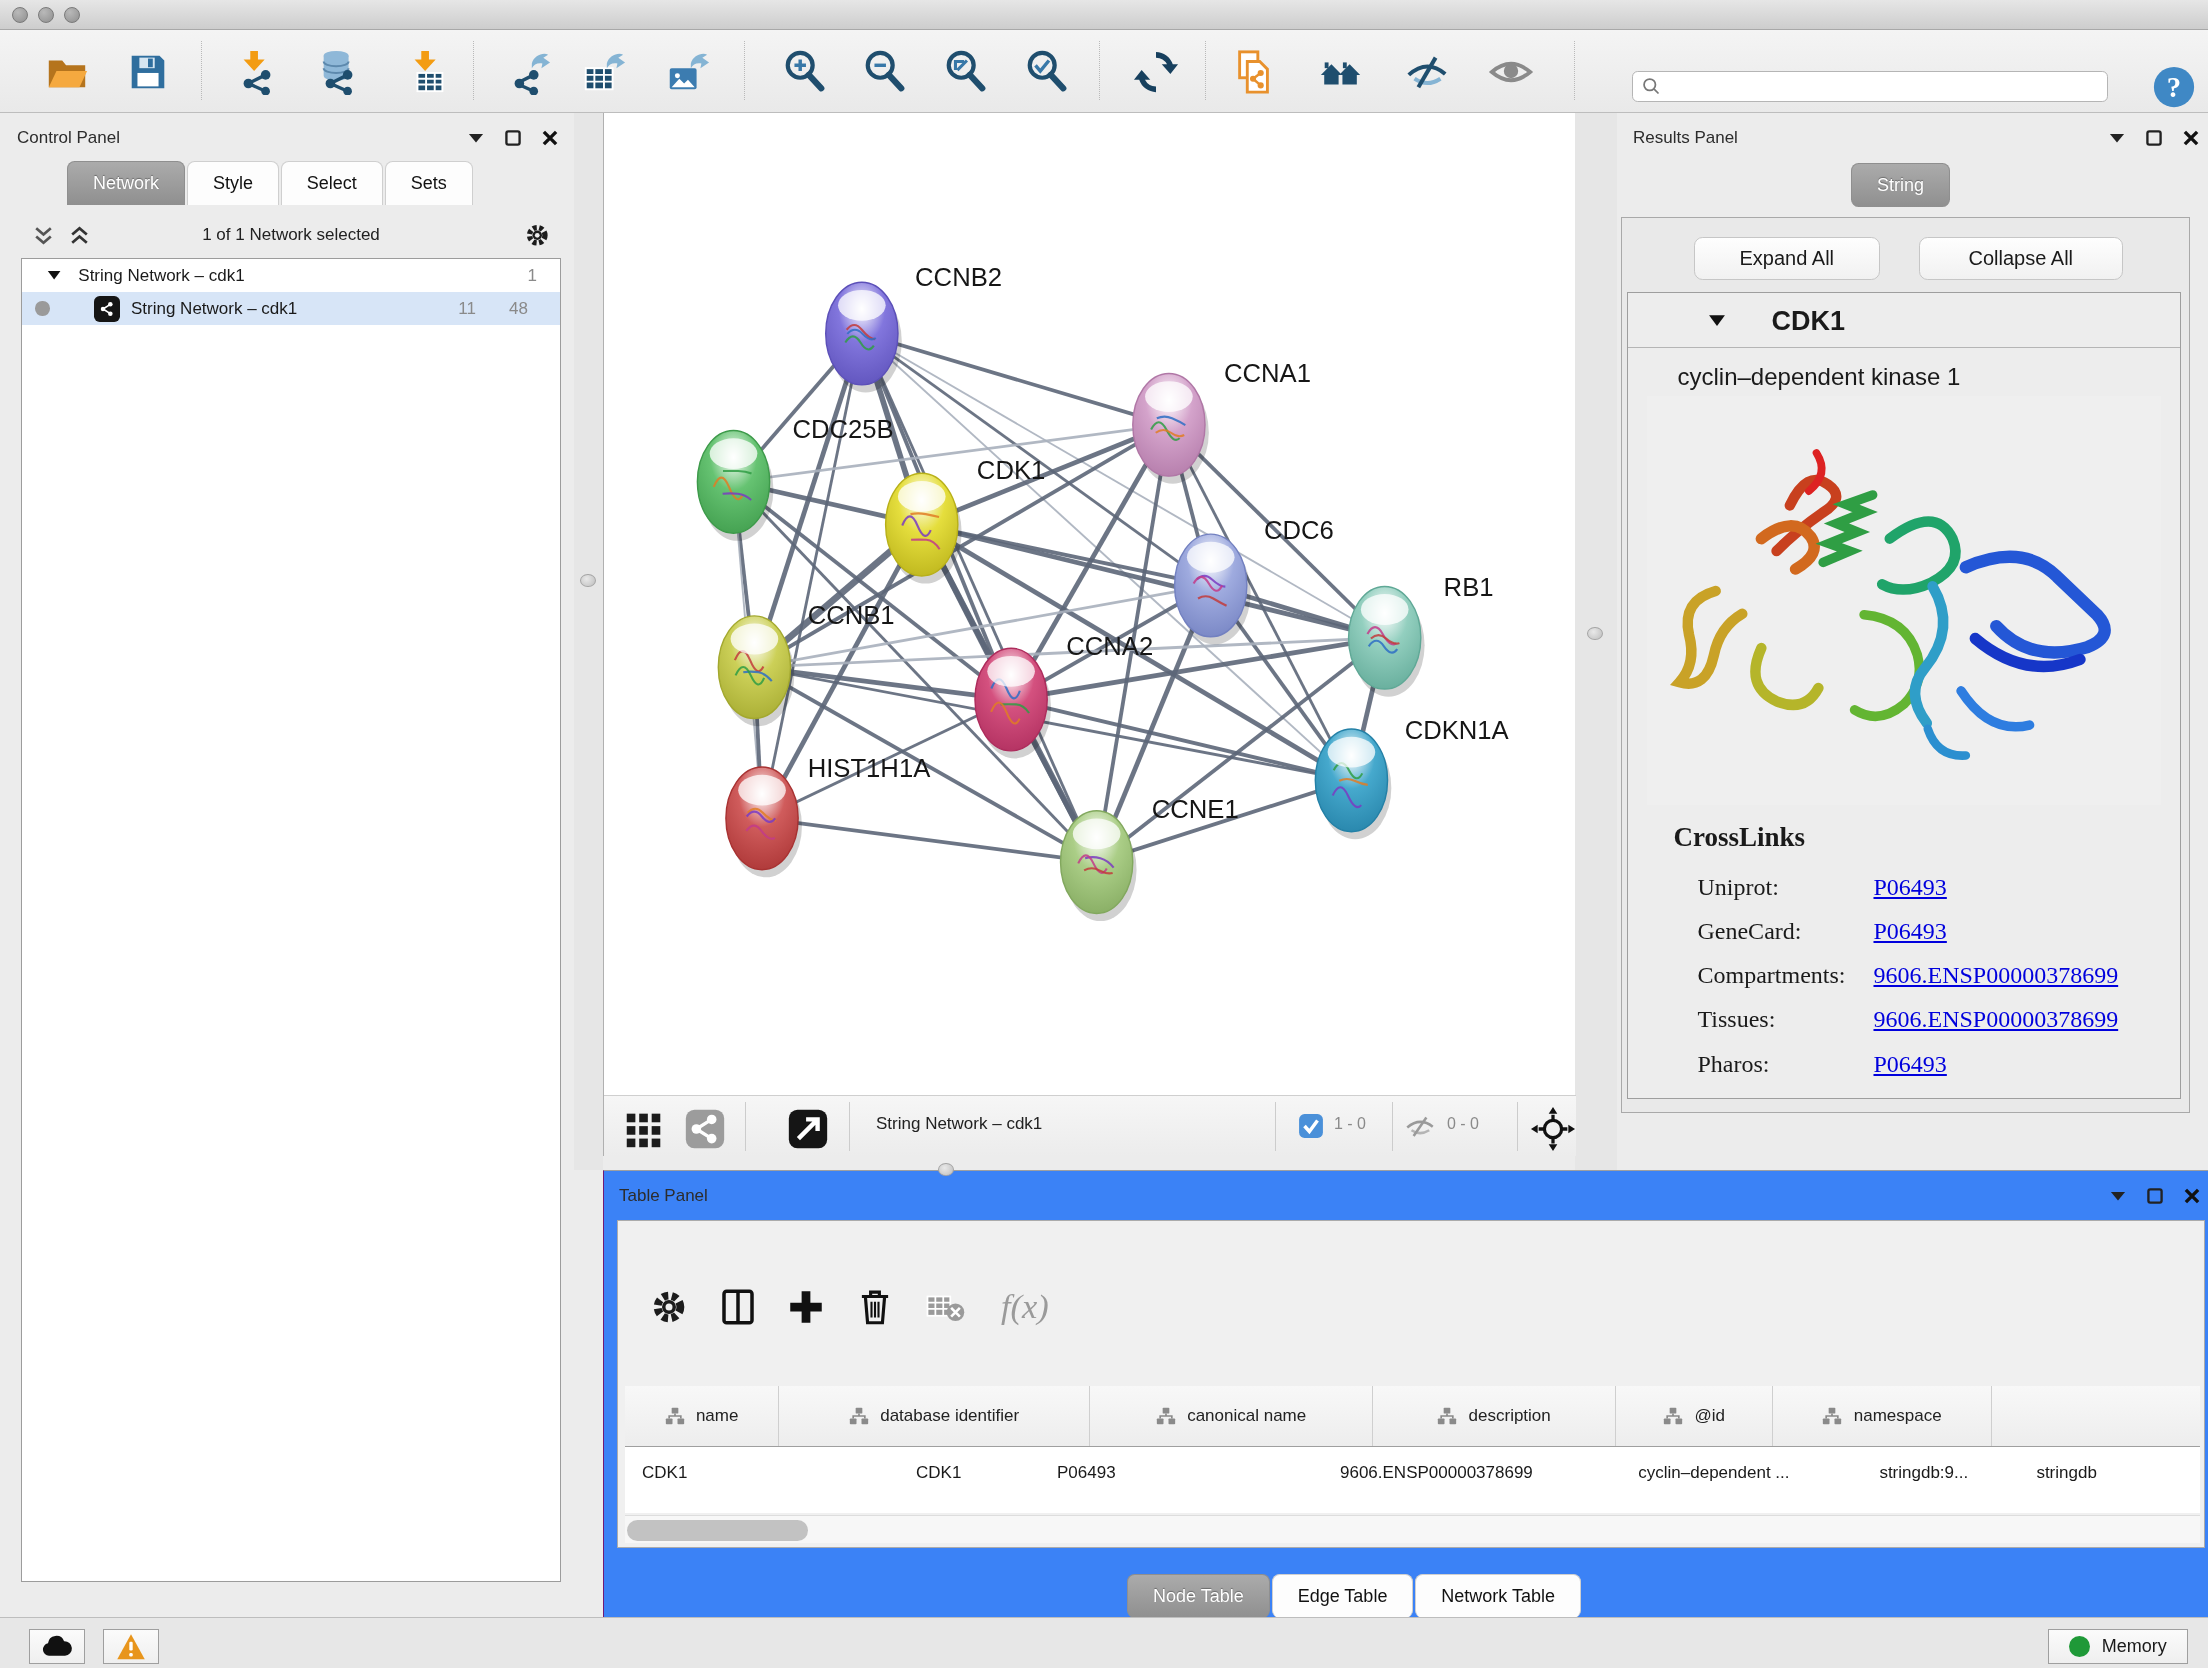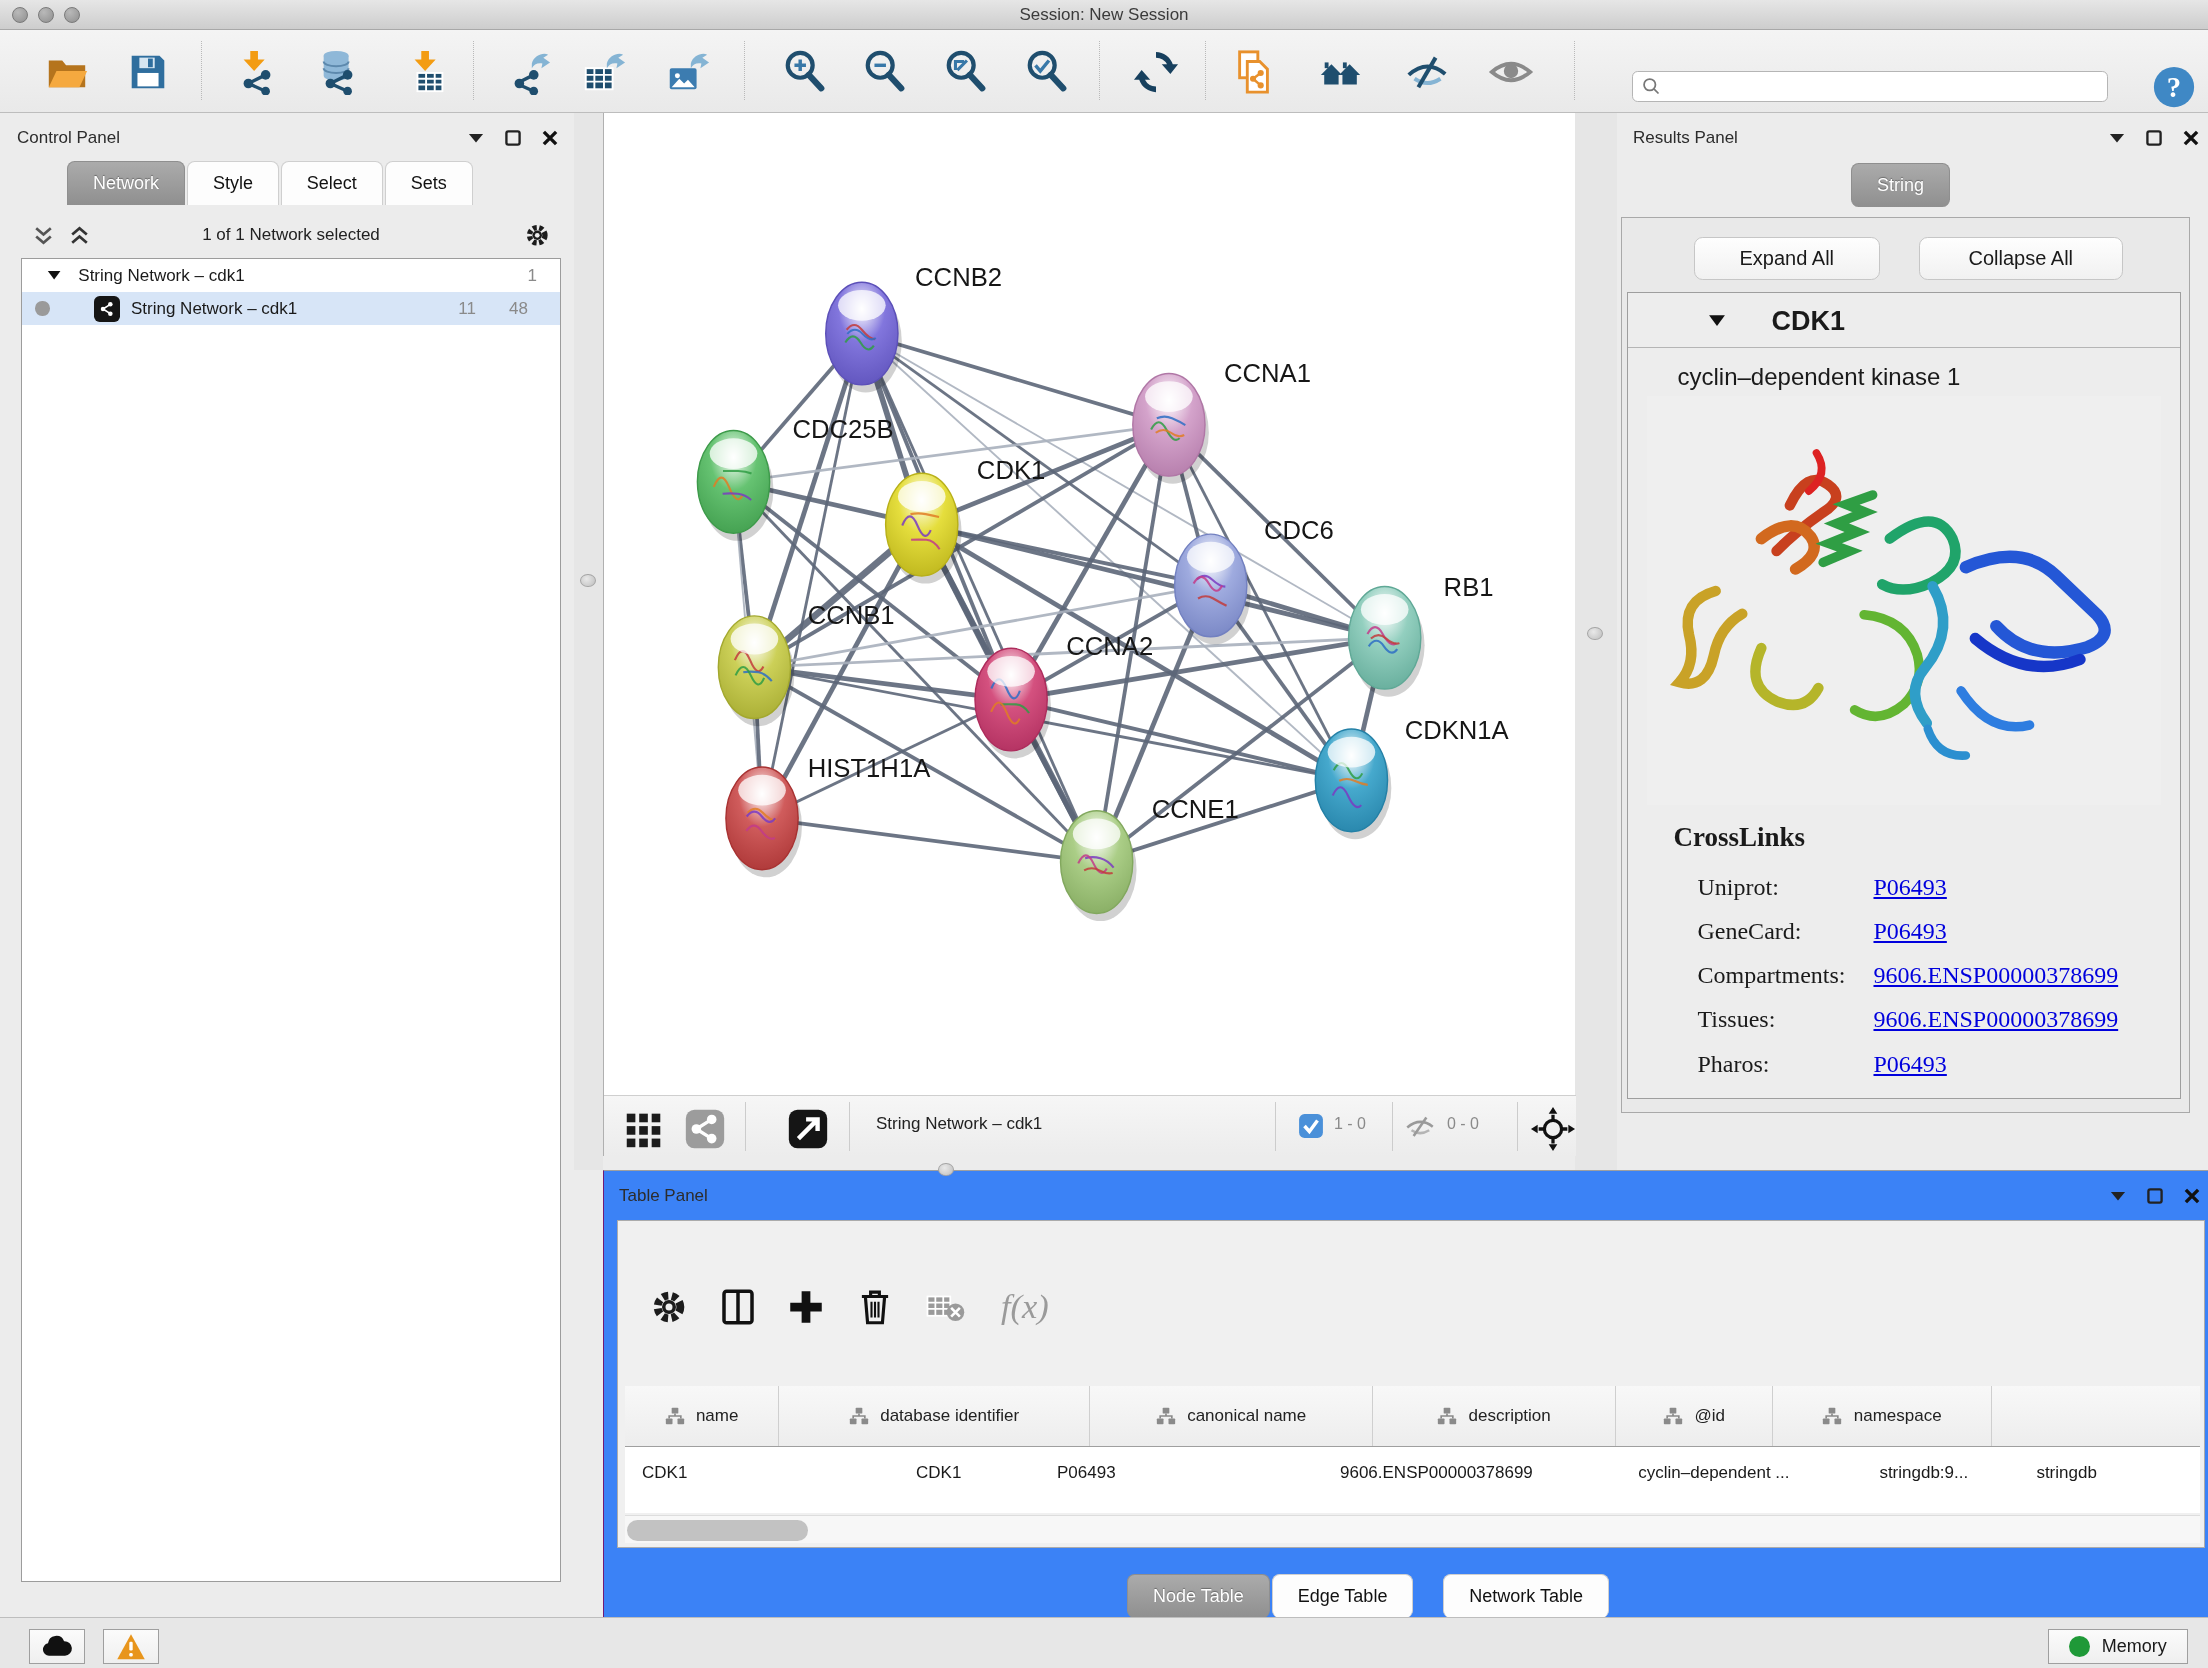--- a/index.html
+++ b/index.html
@@ -100,21 +100,20 @@
 </style>
 </head>
 <body>
 
 <div id="app">
 
   <div id="titlebar">
     <div class="traffic" style="left:12.4px"></div>
     <div class="traffic" style="left:38px"></div>
     <div class="traffic" style="left:64px"></div>
-    <div id="win-title">Session: New Session</div>
   </div>
 
   <div id="toolbar">
     <div class="tb-sep" style="left:201px"></div>
     <div class="tb-sep" style="left:473px"></div>
     <div class="tb-sep" style="left:744px"></div>
     <div class="tb-sep" style="left:1099px"></div>
     <div class="tb-sep" style="left:1205px"></div>
     <div class="tb-sep" style="left:1574px"></div>
     <div id="tb-icons">
@@ -793,21 +792,21 @@
             </div>
           </div>
       </div>
       <div id="tp-scroll">
         <div id="tp-thumb"></div>
       </div>
     </div>
     <div id="tp-tabs">
         <div class="tab sel" style="border-radius: 7.6px;">Node Table</div>
         <div class="tab" style="border-radius: 7.6px;">Edge Table</div>
-        <div class="tab" style="border-radius: 7.6px; margin-left: 28px;">Network Table</div>
+        <div class="tab" style="border-radius: 7.6px;">Network Table</div>
       </div>
   </div>
 
   <div id="statusbar">
     <div class="sb-btn" style="left:28.5px;width:56px">
       <svg width="32" height="25" viewBox="0 0 48 34">
           <path d="M12 31a9.5 9.5 0 0 1-1.5-18.8A12.5 12.5 0 0 1 34.6 9A8.5 8.5 0 0 1 36 31z" fill="#111"></path>
         </svg>
     </div>
     <div class="sb-btn" style="left:103px;width:56px">

